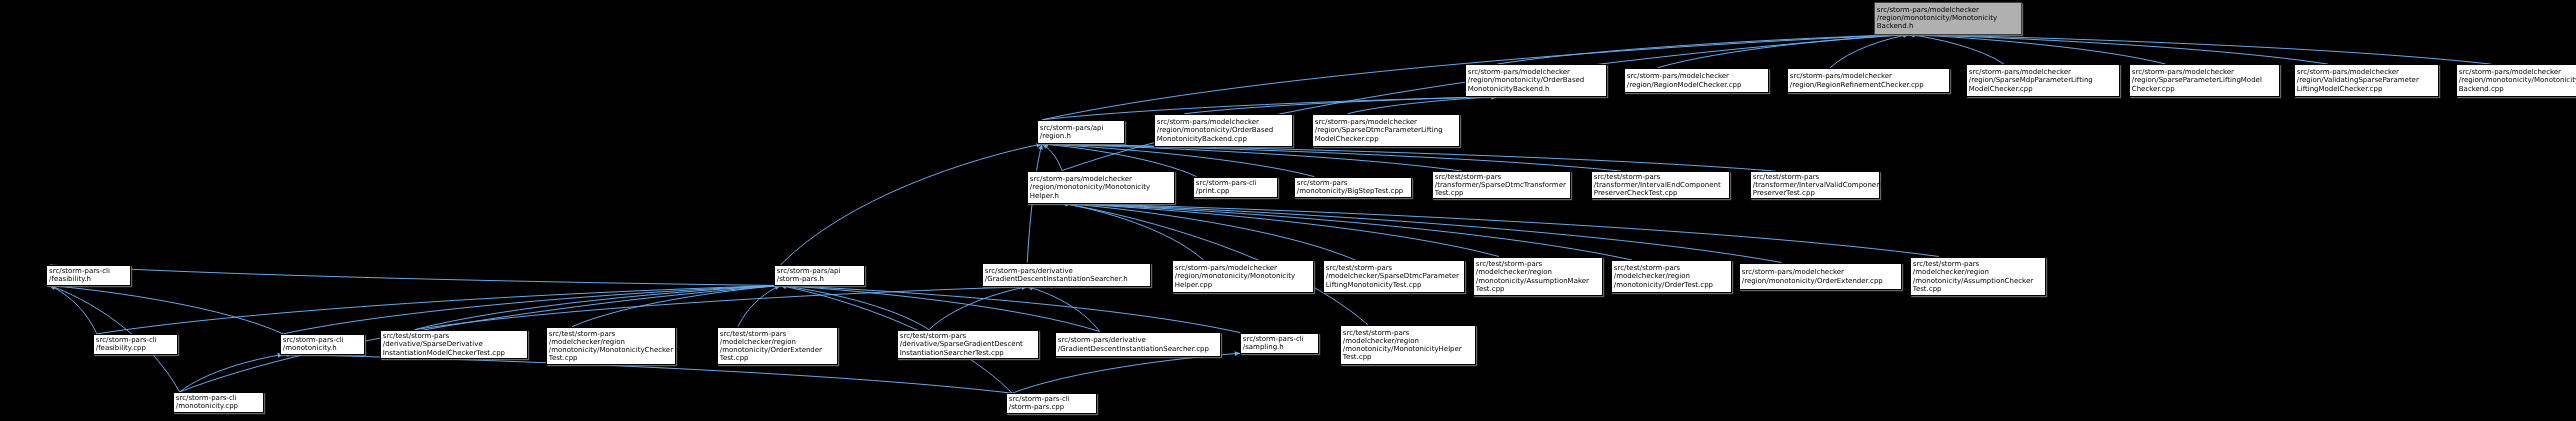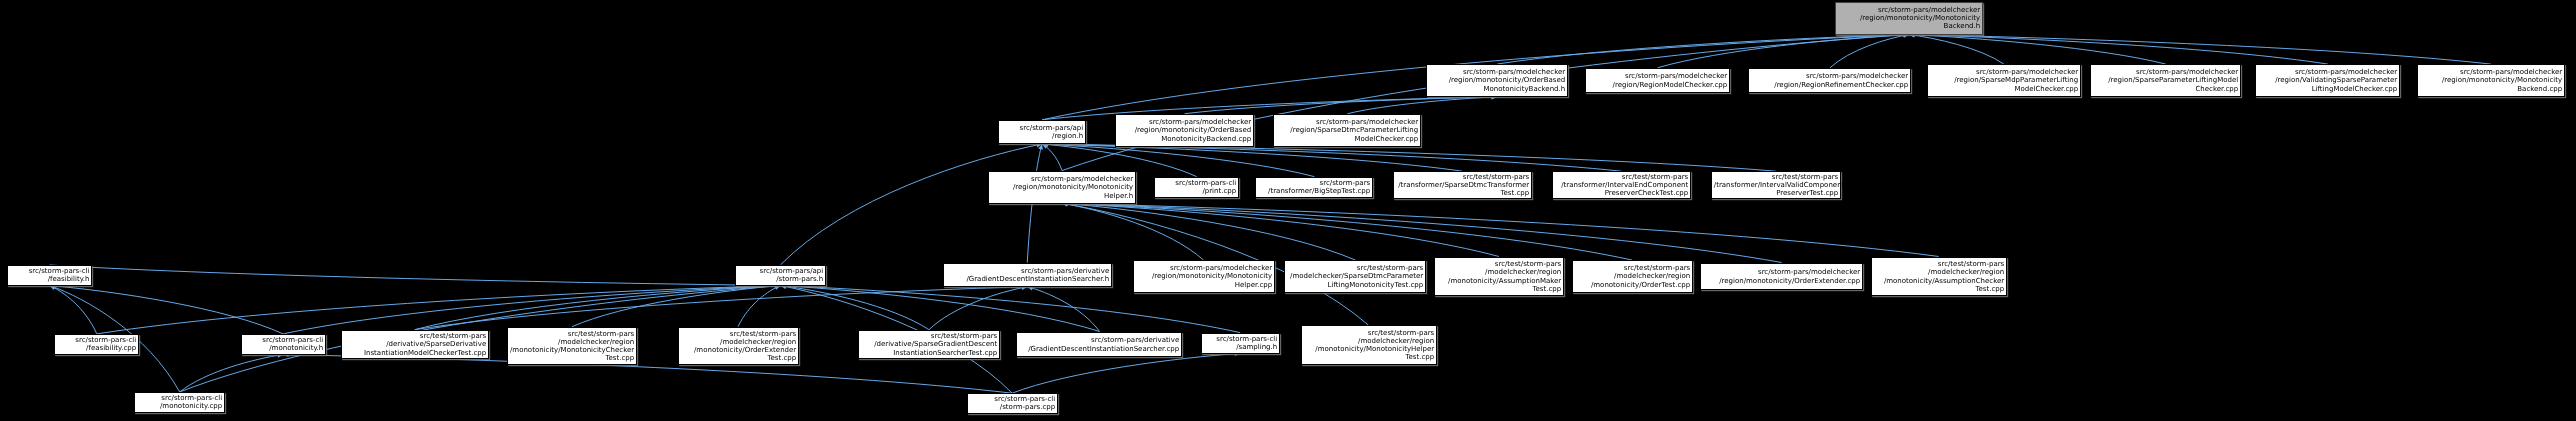--- a/index.html
+++ b/index.html
@@ -1,22 +1,22 @@
 <!DOCTYPE html>
 <html style="font-size:9.7px"><head>
 <meta charset="utf-8">
 <style>
   html,body{margin:0;padding:0;background:#000;}
   #canvas{position:relative;width:2576px;height:421px;background:#000;overflow:hidden;
           font-family:"DejaVu Sans","Liberation Sans",sans-serif;}
   .node{position:absolute;box-sizing:border-box;background:#ffffff;border:0.6px solid #000000;
-        color:#000000;font-size:7px;line-height:1.18;text-align:right;
+        color:#000000;font-size:7px;line-height:1.18;text-align:left;
         display:flex;align-items:center;justify-content:center;
         padding:0.6px 1.8px;white-space:pre-line;
-        box-shadow:1.2px 1.2px 0 rgba(120,120,120,0.85);}
+        box-shadow:1.2px 1.2px 0 rgba(120,120,120,0.85);margin-left:39px;}
   .node.root{background:#b0b0b0;border:0.6px solid #404040;}
   .node span{display:block;width:100%;}
   svg#edges{position:absolute;left:0;top:0;width:2576px;height:421px;pointer-events:none;}
   .edge{fill:none;stroke:#69aef0;stroke-width:1.6px;}
   .ahead{fill:#69aef0;}
 </style>
 </head>
 <body>
 
 <div id="canvas">
@@ -146,21 +146,21 @@
 MonotonicityBackend.cpp</span></div>
       <div class="node" style="left: 1273px; top: 114px; width: 148px; height: 33px;"><span>src/storm-pars/modelchecker
 /region/SparseDtmcParameterLifting
 ModelChecker.cpp</span></div>
       <div class="node" style="left: 988px; top: 171px; width: 148px; height: 33px;"><span>src/storm-pars/modelchecker
 /region/monotonicity/Monotonicity
 Helper.h</span></div>
       <div class="node" style="left: 1154px; top: 177px; width: 85px; height: 20.6px;"><span>src/storm-pars-cli
 /print.cpp</span></div>
       <div class="node" style="left: 1255px; top: 177px; width: 118px; height: 20.6px;"><span>src/storm-pars
-/transformer/BigStepTest.cpp</span></div>
+/monotonicity/BigStepTest.cpp</span></div>
       <div class="node" style="left: 1393px; top: 171px; width: 139px; height: 28px;"><span>src/test/storm-pars
 /transformer/SparseDtmcTransformer
 Test.cpp</span></div>
       <div class="node" style="left: 1552px; top: 171px; width: 139px; height: 28px;"><span>src/test/storm-pars
 /transformer/IntervalEndComponent
 PreserverCheckTest.cpp</span></div>
       <div class="node" style="left: 1711px; top: 171px; width: 130px; height: 28px;"><span>src/test/storm-pars
 /transformer/IntervalValidComponent
 PreserverTest.cpp</span></div>
       <div class="node" style="left: 7.3px; top: 265px; width: 85px; height: 20.6px;"><span>src/storm-pars-cli

